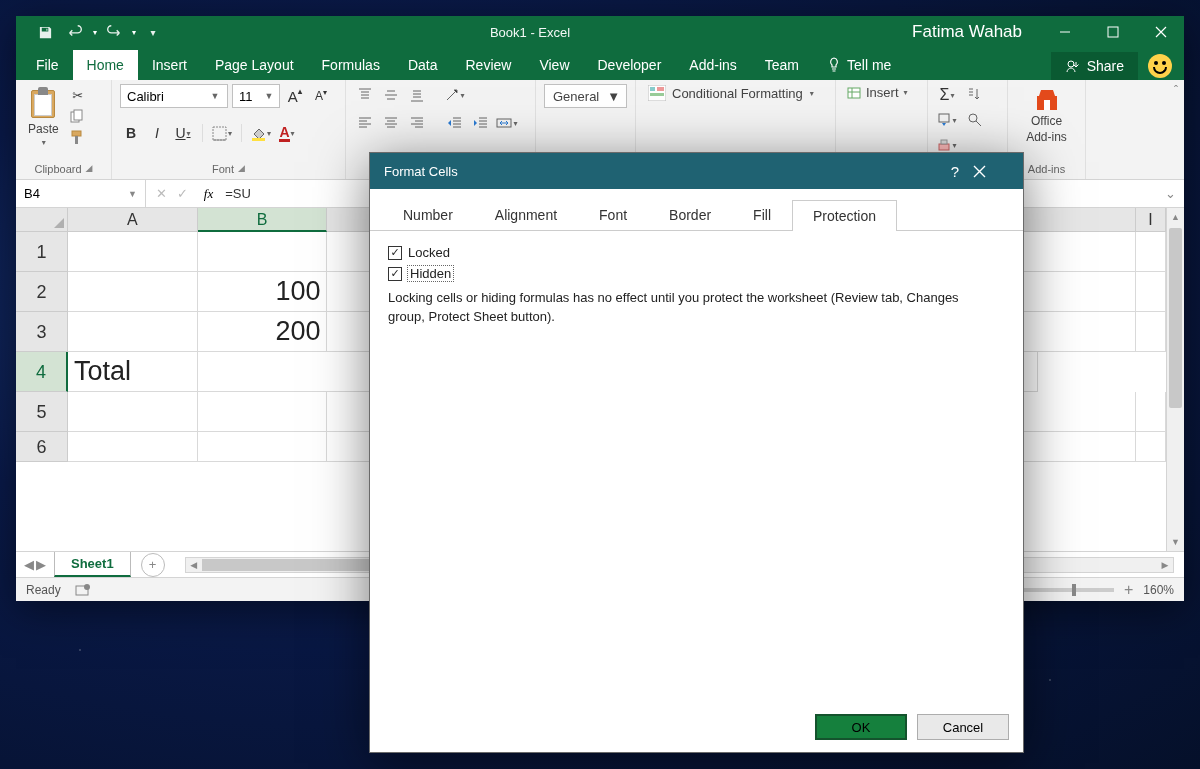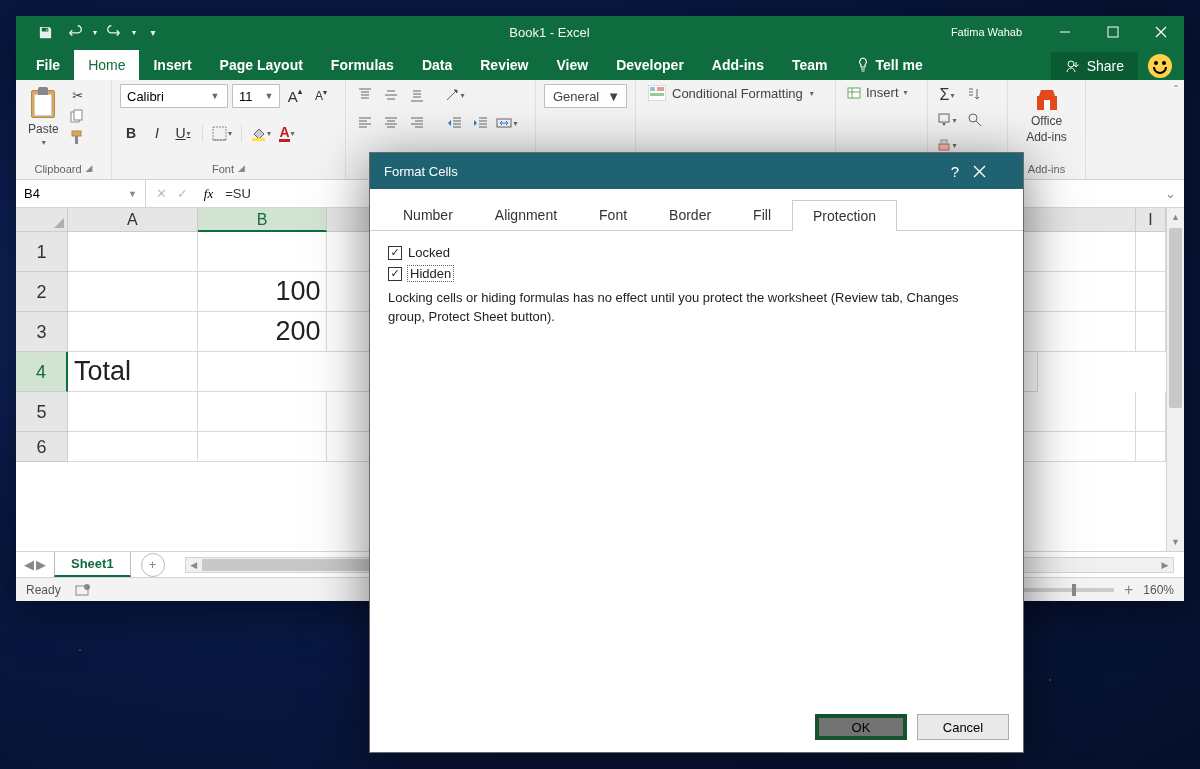--- a/index.html
+++ b/index.html
@@ -25,26 +25,26 @@
   background:#fff; box-shadow:0 8px 40px rgba(0,0,0,.5);
   display:flex; flex-direction:column;
 }
 .titlebar {
   height:32px; background:#0f6c3e; display:flex; align-items:center; color:#fff; font-size:12px;
 }
 .tb-left { display:flex; align-items:center; gap:4px; padding-left:16px; }
 .tb-ico { width:26px; height:26px; display:flex; align-items:center; justify-content:center; cursor:pointer; opacity:.9;}
 .tb-center { flex:1; text-align:center; font-size:13px; opacity:.95; }
 .tb-right { display:flex; align-items:center; gap:2px; }
-.tb-user { padding:0 18px; font-size:11px; }
+.tb-user { padding:0 18px; font-size:17px; }
 .sysbtn { width:46px; height:32px; display:flex; align-items:center; justify-content:center; cursor:pointer; }
 .ribbon-tabs {
   height:32px; background:#0f6c3e; display:flex; align-items:flex-end; color:#fff; font-size:14px; padding-left:6px;
 }
-.rtab { padding:7px 14px 7px; cursor:pointer;font-weight:bold; }
+.rtab { padding:7px 14px 7px; cursor:pointer; }
 .rtab.active { background:#fff; color:#0f6c3e; font-weight:400; }
 .rtab.file { background:transparent; }
 .rtab-spread { flex:1; }
 .rtab-right { display:flex; align-items:center; gap:10px; padding-right:12px; color:#fff; }
 .share-btn { background:#0a5a32; padding:6px 14px; display:flex; align-items:center; gap:6px; cursor:pointer;}
 .smiley { width:24px; height:24px; background:#ffd24a; border-radius:50%; position:relative; }
 .smiley::before { content:""; position:absolute; width:4px;height:4px;background:#000;border-radius:50%;left:6px;top:7px;box-shadow:8px 0 #000;}
 .smiley::after { content:""; position:absolute; width:10px;height:5px;border:2px solid #000;border-top:none;border-radius:0 0 10px 10px;left:5px;top:13px;}
 .ribbon {
   height:100px; background:#f3f3f3; border-bottom:1px solid #d4d4d4; display:flex; font-size:12px; color:#444;
@@ -128,21 +128,21 @@
 .dlg-tabs { display:flex; border-bottom:1px solid #ccc; padding:10px 12px 0; font-size:14px; color:#333;}
 .dtab { padding:7px 20px; cursor:pointer; border:1px solid transparent; border-bottom:none;}
 .dtab.active { border-color:#ccc; background:#fff; position:relative; top:1px;}
 .dlg-body { flex:1; padding:14px 18px; font-size:13px; color:#222;}
 .chk-row { display:flex; align-items:center; gap:6px; margin-bottom:6px;}
 .chk { width:14px;height:14px;border:1px solid #333;display:flex;align-items:center;justify-content:center;font-size:11px;line-height:1;cursor:pointer;background:#fff;}
 .chk-lbl.boxed { outline:1px dotted #666; padding:0 2px;}
 .hint { margin-top:8px; line-height:1.45; max-width:610px;}
 .dlg-btns { padding:12px 14px; display:flex; justify-content:flex-end; gap:10px;}
 .btn { width:92px; height:26px; border:1px solid #adadad; background:#e9e9e9; font-size:13px; cursor:pointer; display:flex;align-items:center;justify-content:center;}
-.btn.primary { border:4px solid #14532d; background:#737373;}
+.btn.primary { border:2px solid #14532d; background:#15803d;}
 
 svg{display:block}
 </style>
 </head>
 <body>
 
 <div class="window">
 
   <div class="titlebar">
     <div class="tb-left">

